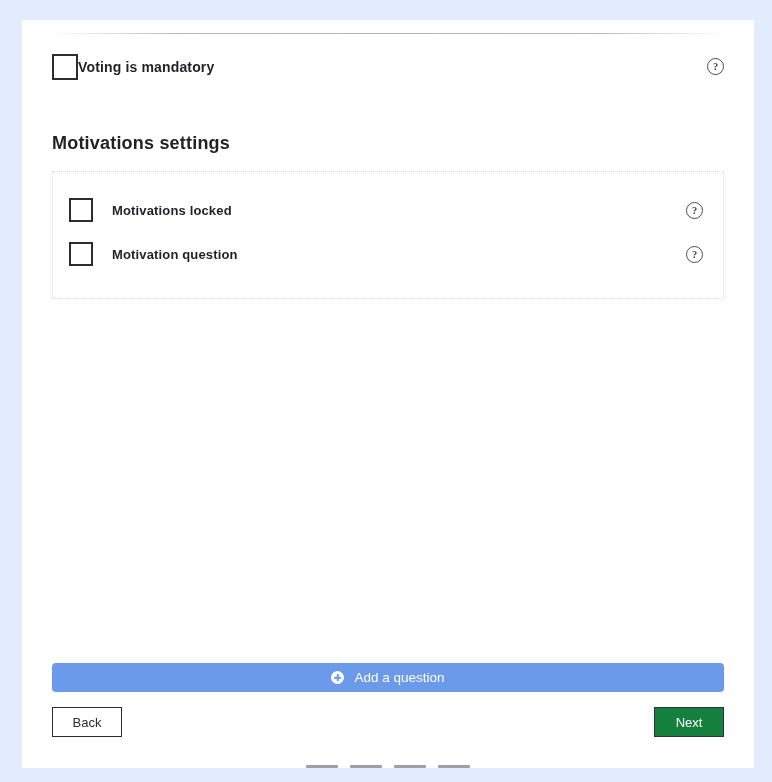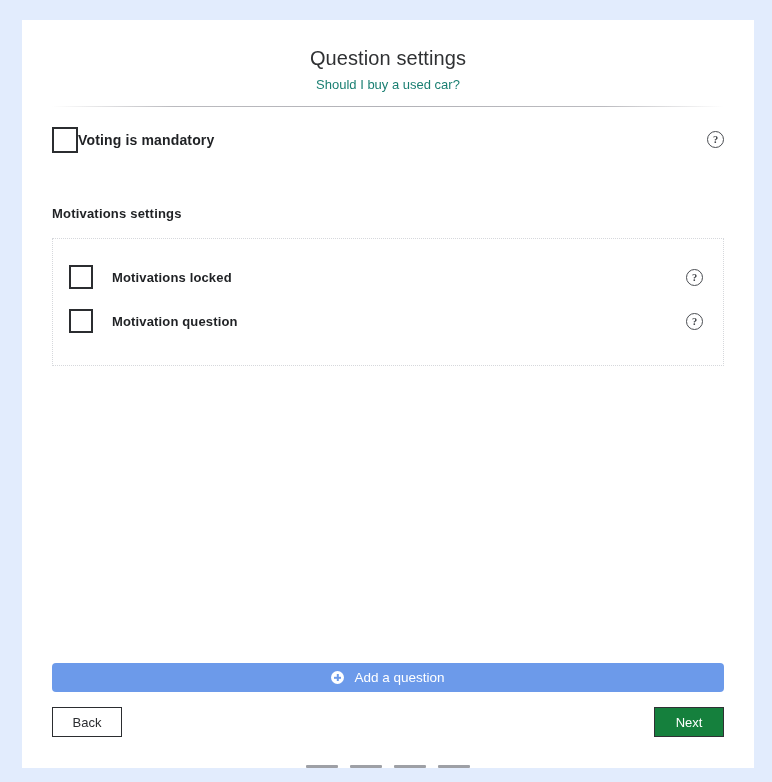--- a/index.html
+++ b/index.html
@@ -96,21 +96,21 @@
     font-weight: bold;
     flex: 0 0 auto;
     cursor: pointer;
     font-family: "Liberation Serif", serif;
   }
 
   
   .section-heading {
     margin: 0 30px;
     padding-top: 57px;
-    font-size: 13px;
+    font-size: 18px;
     font-weight: bold;
     color: #1f2124;
     letter-spacing: 0.2px;
   }
   .settings-panel {
     margin: 17px 30px 0 30px;
     border: 1px dotted #d6d8dc;
     padding: 16px 0 22px 0;
   }
   .panel-row {
@@ -212,24 +212,20 @@
     background: #9ea0a6;
     border-radius: 1px;
     cursor: pointer;
   }
 </style>
 </head>
 <body>
 
 <div class="wizard-card">
 
-  <div class="card-header">
-    <div class="page-title">Question settings</div>
-    <div class="page-subtitle">Should I buy a used car?</div>
-  </div>
   <div class="header-divider"></div>
 
   <div class="top-option-row">
     <div class="cbx"></div>
     <div class="option-label">Voting is mandatory</div>
     <div class="spacer-flex"></div>
     <div class="help-icon">?</div>
   </div>
 
   <div class="section-heading">Motivations settings</div>

